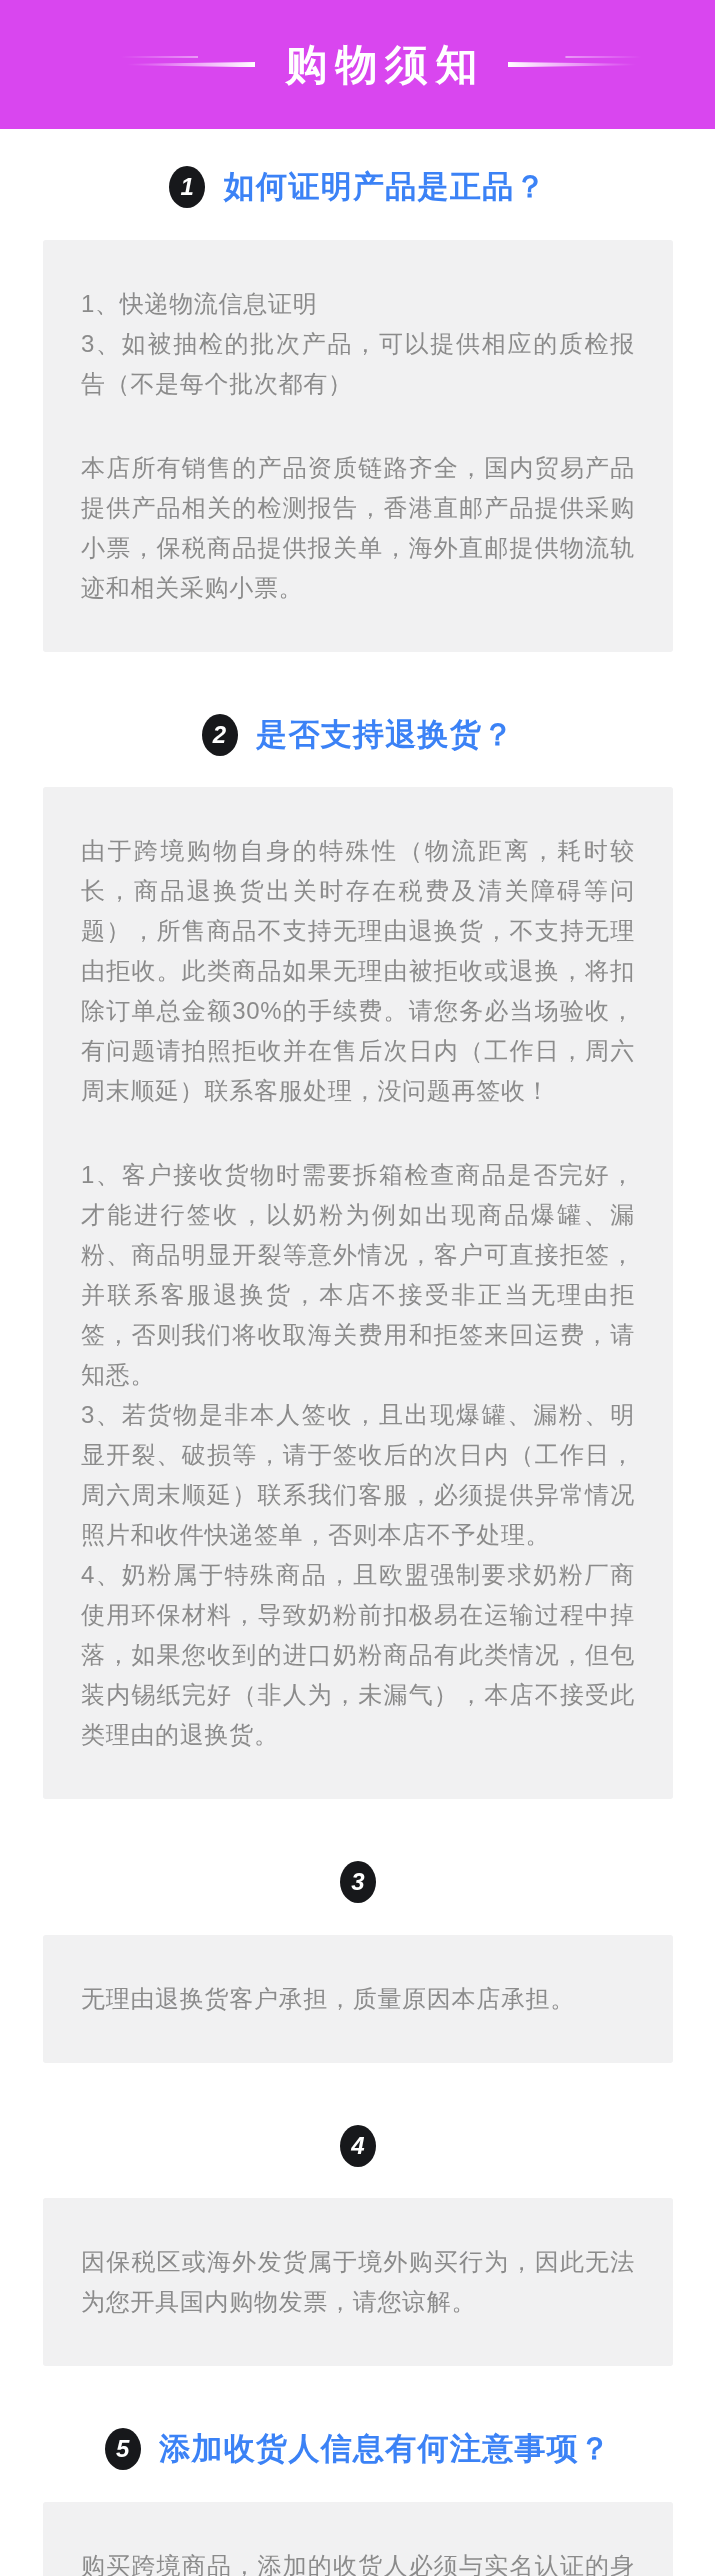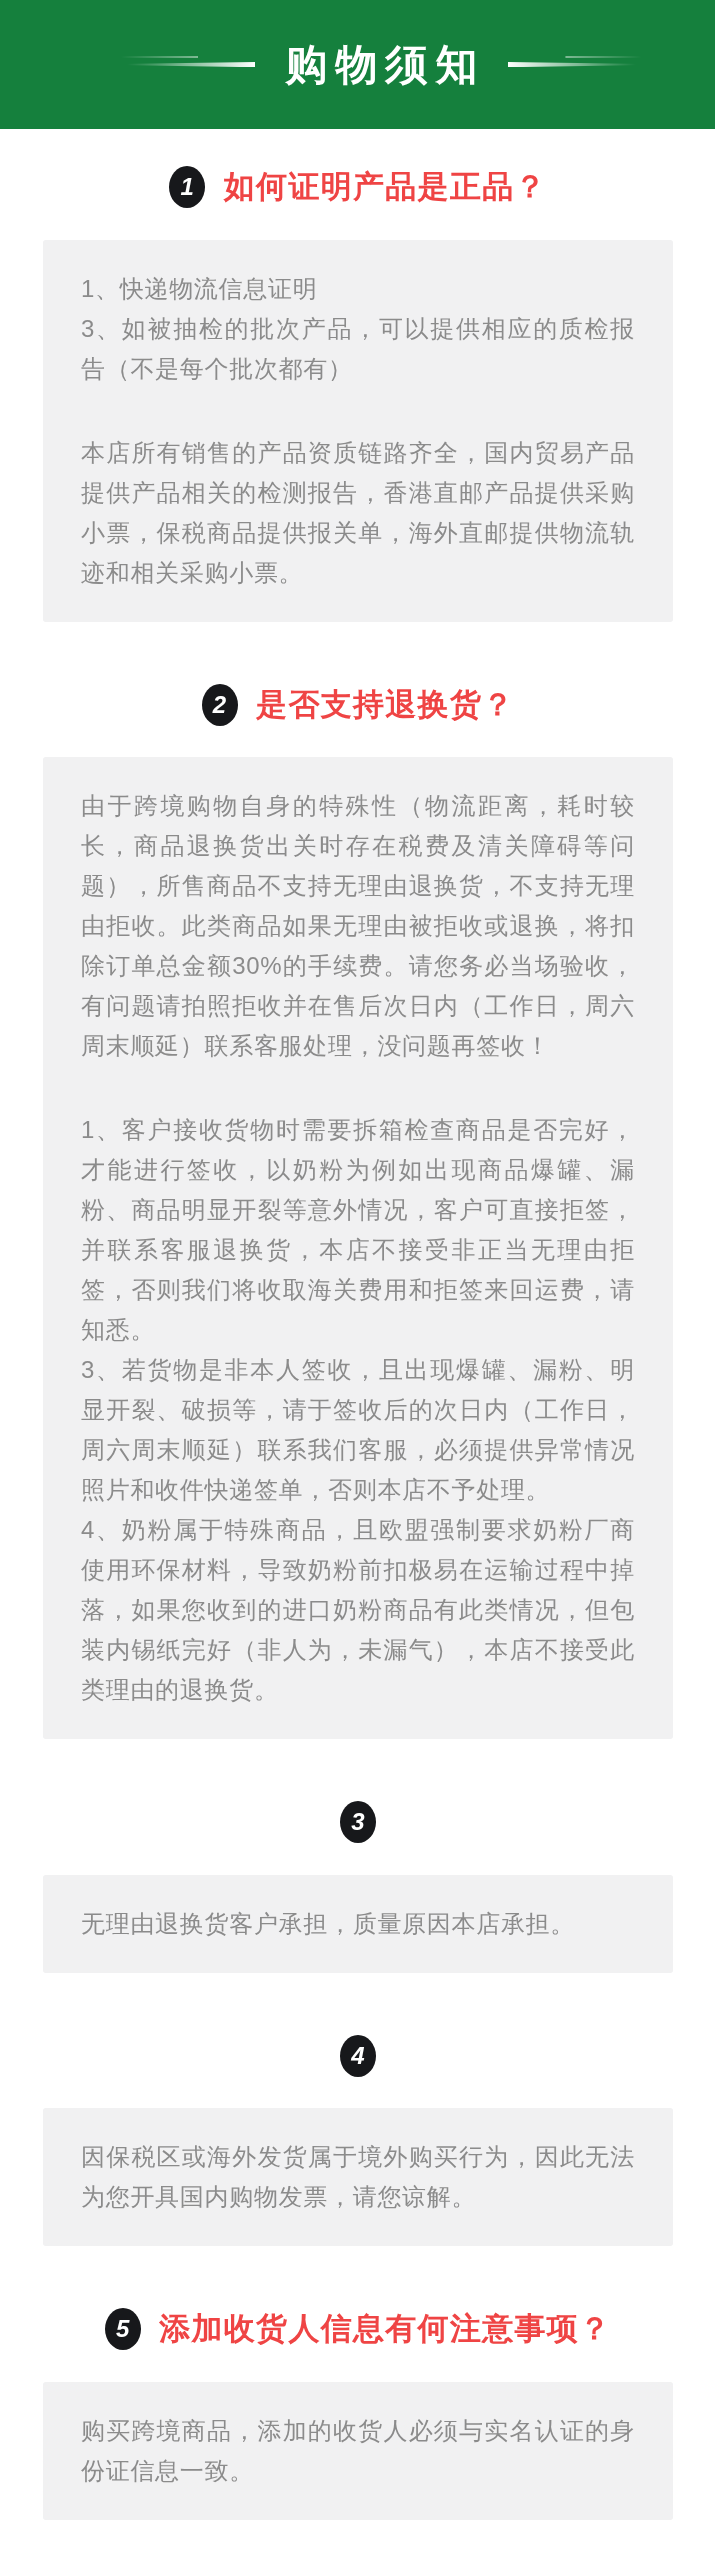--- a/index.html
+++ b/index.html
@@ -8,21 +8,21 @@
     height: 2576px;
     overflow: hidden;
     background: #ffffff;
     font-family: "Liberation Sans", "DejaVu Sans", sans-serif;
     -webkit-font-smoothing: antialiased;
   }
 
   
   .banner {
     height: 129px;
-    background: #15803d;
+    background: #d946ef;
     display: flex;
     align-items: center;
     justify-content: center;
     gap: 22.5px;
     padding-left: 47px;
   }
   .banner-title {
     color: #ffffff;
     font-size: 42px;
     font-weight: 900;
@@ -76,33 +76,33 @@
     color: #ffffff;
     font-size: 24px;
     font-weight: 900;
     display: flex;
     align-items: center;
     justify-content: center;
     flex: 0 0 auto;
     font-style: italic;
   }
   .sec-title {
-    color: #ef4444;
+    color: #3b82f6;
     font-size: 31px;
     font-weight: 900;
     letter-spacing: 1.3px;
     white-space: nowrap;
   }
 
   
   .sec-box {
     margin: 30.5px 43px 0 43px;
     background: #f1f1f2;
     border-radius: 2.7px;
-    padding: 29px 38px;
+    padding: 44px 38px;
   }
   .para {
     margin: 0;
     color: #8b8b8b;
     font-size: 24px;
     line-height: 40px;
     letter-spacing: 0.7px;
     text-align: justify;
   }
   .para.gap { margin-top: 44px; }

